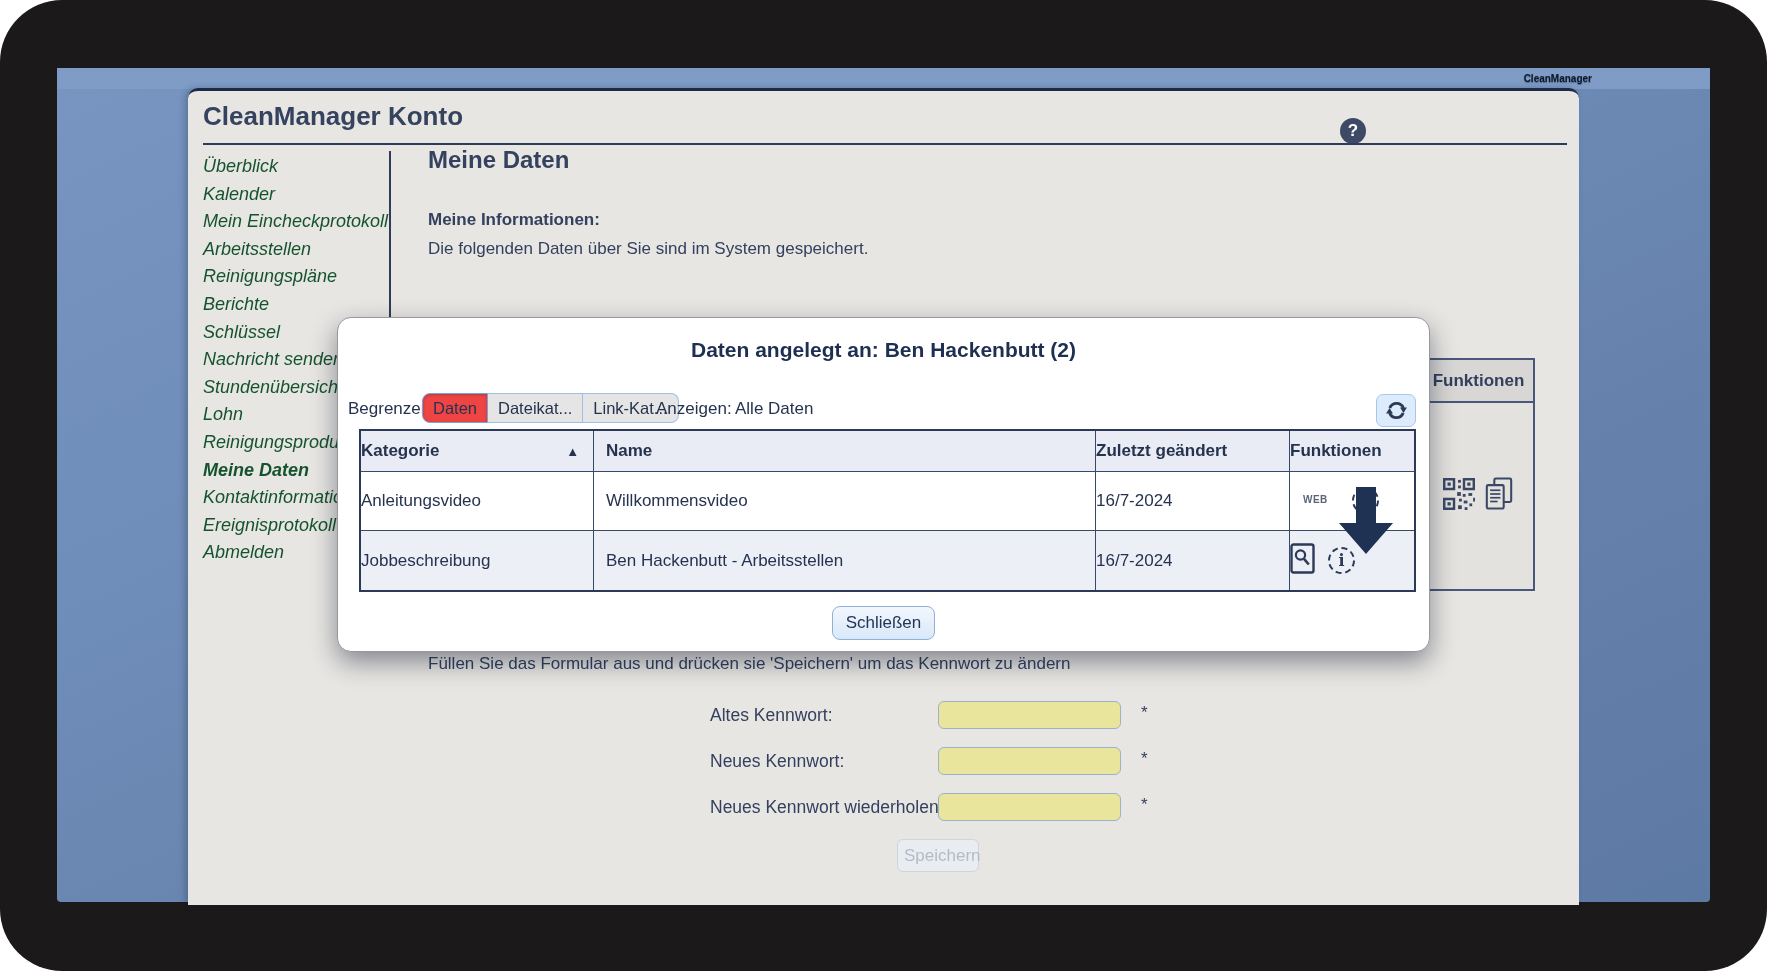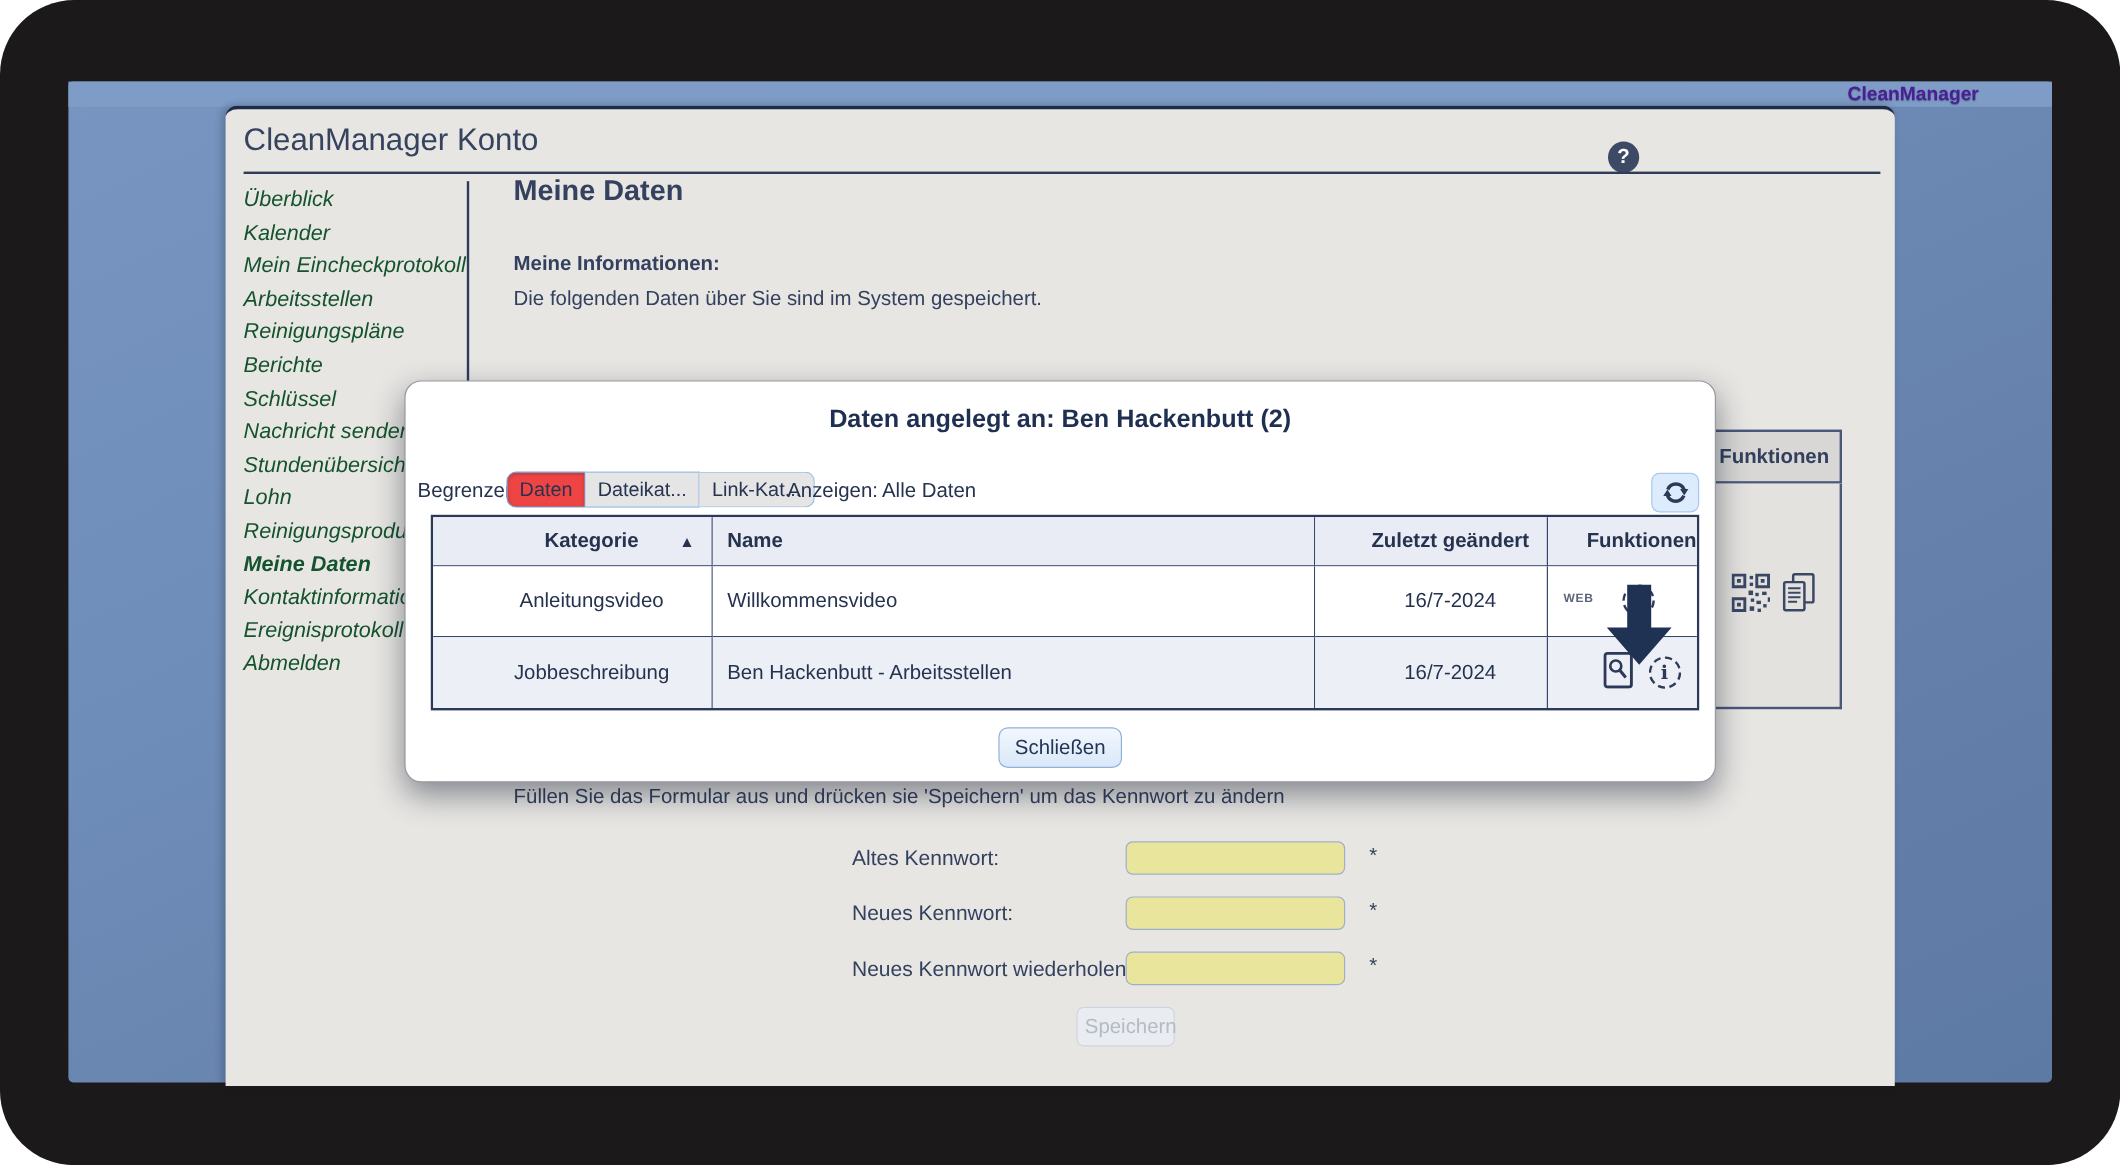--- a/index.html
+++ b/index.html
@@ -2,25 +2,25 @@
 <html><head>
 <meta charset="utf-8">
 <style>
   html,body{margin:0;padding:0;background:#ffffff;}
   #root{position:relative;width:1767px;height:971px;font-family:"Liberation Sans",sans-serif;overflow:hidden;}
   .bezel{position:absolute;inset:0;background:#1c191b;border-radius:62px;}
   .screen{position:absolute;left:57px;top:68px;width:1653px;height:834px;
     background:linear-gradient(155deg,#7795c0 0%,#6e8db8 35%,#647fa9 75%,#5d7aa5 100%);border-radius:4px;}
   .topbar{position:absolute;left:57px;top:68px;width:1653px;height:21px;background:#7e9cc6;
     display:flex;align-items:center;justify-content:flex-end;}
-  .topbar .brand{color:#4c1d95;font-size:16px;font-weight:bold;margin-right:61px;
+  .topbar .brand{color:#0f172a;font-size:10px;font-weight:bold;margin-right:118px;
     text-shadow:0 1px 1px rgba(40,60,90,.6);}
   .card{position:absolute;left:188px;top:88px;width:1391px;height:814px;background:#e8e6e3;
     border-top:3px solid #1e2b47;border-radius:10px 10px 0 0;box-shadow:-3px 0 6px rgba(20,30,50,.25);}
-  .page-title{position:absolute;left:15px;top:10px;font-size:26px;font-weight:normal;color:#35435f;}
+  .page-title{position:absolute;left:15px;top:10px;font-size:26px;font-weight:bold;color:#35435f;}
   .help-icon{position:absolute;left:1152px;top:27px;width:26px;height:26px;border-radius:50%;
     background:#3d4a66;color:#ffffff;font-size:17px;font-weight:bold;display:flex;align-items:center;justify-content:center;}
   .user-info{position:absolute;right:10px;top:6px;text-align:right;font-style:italic;font-size:17px;
     line-height:22px;color:#33415e;}
   .header-divider{position:absolute;left:15px;top:52px;width:1364px;border-top:2px solid #2e3c5a;}
   .sidebar{position:absolute;left:15px;top:62px;width:190px;}
   .sidebar .item{height:27.6px;line-height:27.6px;font-size:18px;color:#14532d;white-space:nowrap;cursor:pointer;font-style:italic;}
   .sidebar .item.active{font-weight:bold;}
   .v-divider{position:absolute;left:201px;top:60px;height:412px;border-left:2px solid #2e3c5a;}
   .content-title{position:absolute;left:240px;top:55px;font-size:24px;font-weight:bold;color:#35425f;}
@@ -41,21 +41,21 @@
     background:#e5e5e5;border:1px solid #9fc0e6;cursor:pointer;padding:0 10px;box-sizing:border-box;}
   .tab:first-child{border-radius:8px 0 0 8px;}
   .tab:last-child{border-radius:0 8px 8px 0;border-left:none;}
   .tab.mid{border-left:none;}
   .tab.active{background:#ef4444;border-color:#7aa3cf;box-shadow:inset 0 1px 3px rgba(30,50,80,.35);}
   .refresh-btn{position:absolute;left:1038px;top:76px;width:38px;height:31px;background:#ddecfc;
     border:1px solid #a9c7ea;border-radius:7px;display:flex;align-items:center;justify-content:center;cursor:pointer;}
   .mtable{position:absolute;left:21px;top:111px;width:1057px;border:2px solid #2c3a58;box-sizing:border-box;
     display:grid;grid-template-columns:233px 502px 194px 124px;grid-template-rows:41px 59px 59px;}
   .mtable .cell{border-right:1px solid #38486b;border-bottom:1px solid #38486b;display:flex;align-items:center;
-    justify-content:center;font-size:17px;color:#26334f;box-sizing:border-box;position:relative;padding-left:32px;}
+    font-size:17px;color:#26334f;box-sizing:border-box;position:relative;}
   .mtable .cell.last{border-right:none;}
   .mtable .cell.bot{border-bottom:none;}
   .mtable .cell.hd{background:#e9ebf5;font-weight:bold;}
   .mtable .cell.r1{background:#ffffff;}
   .mtable .cell.r2{background:#edeff7;}
   .mtable .cell.left{justify-content:flex-start;padding-left:12px;}
   .sort-icon{position:absolute;right:14px;top:13px;font-size:13px;color:#26334f;}
   .web-label{position:absolute;left:13px;top:22px;font-size:10px;font-weight:bold;letter-spacing:.5px;color:#5c6579;}
   .info-icon{width:27px;height:27px;border:2px dashed #2c3a58;border-radius:50%;box-sizing:border-box;
     display:flex;align-items:center;justify-content:center;font-family:"DejaVu Serif",serif;

